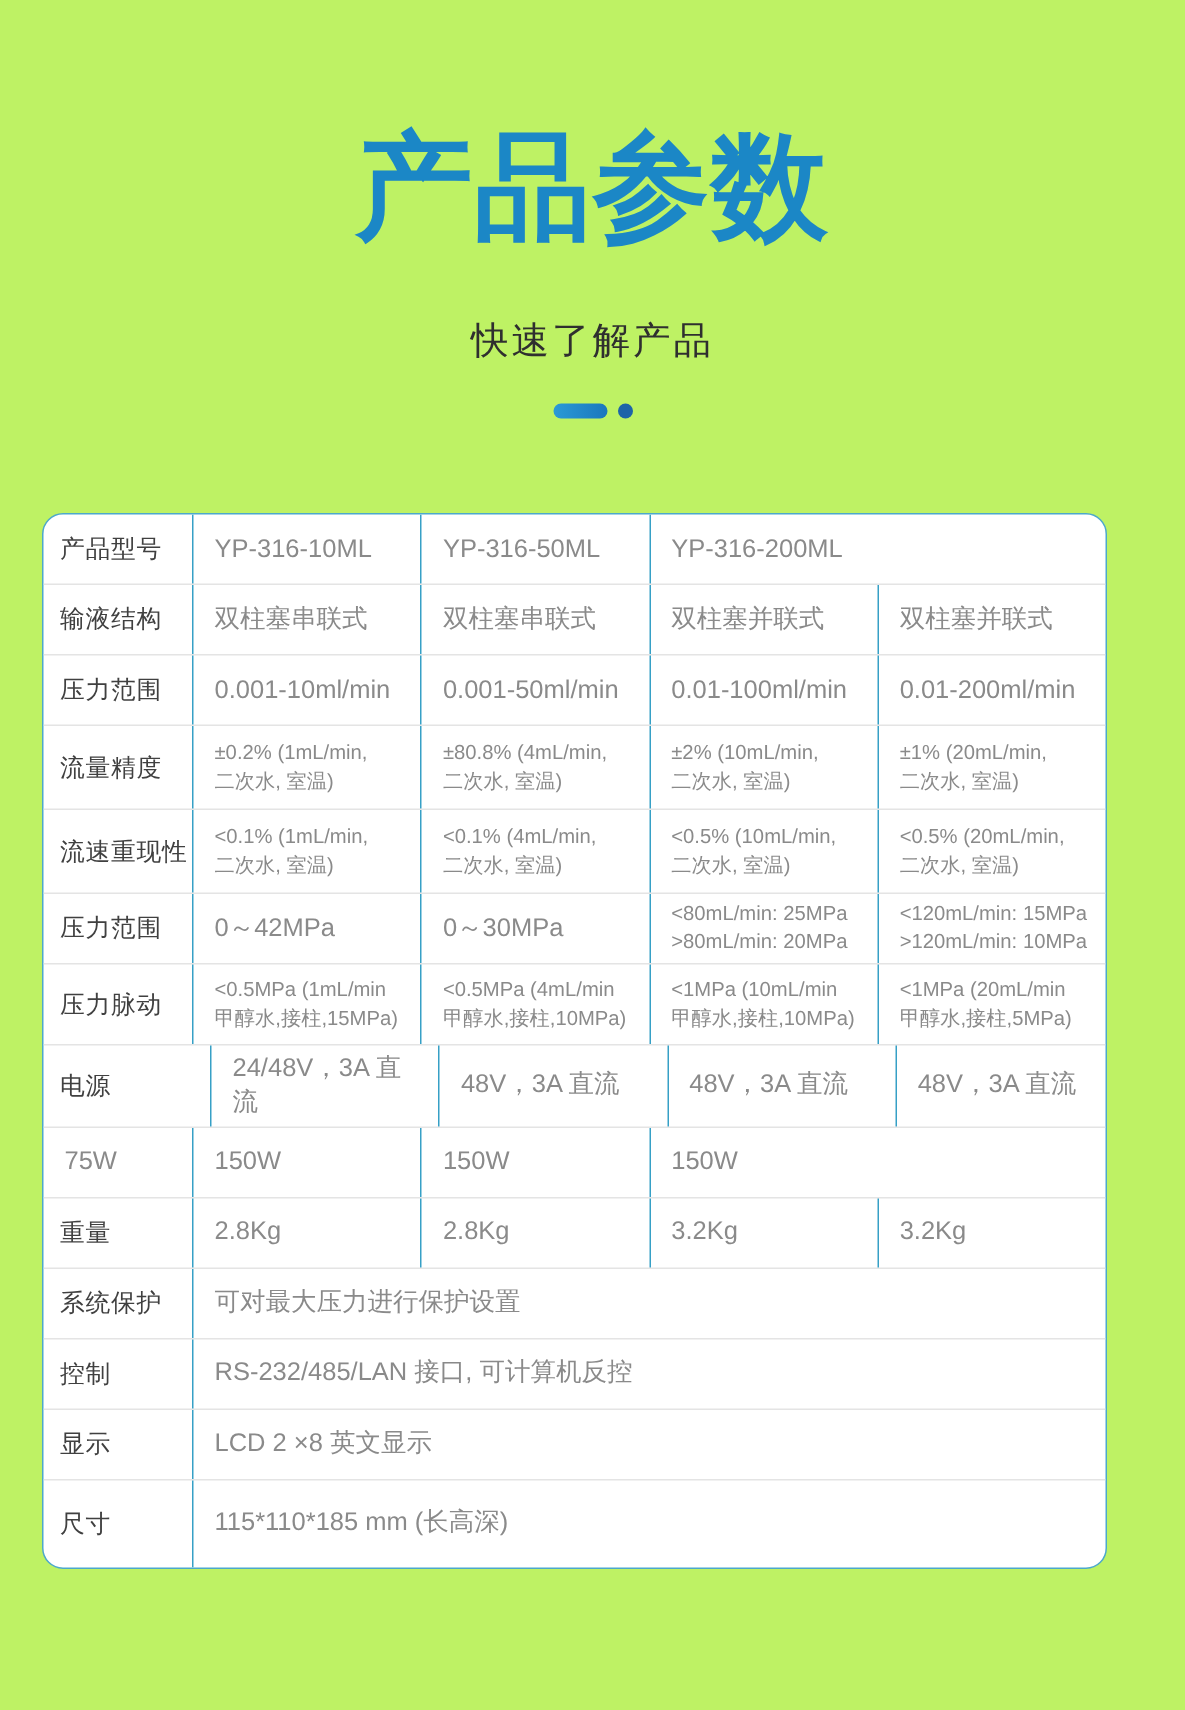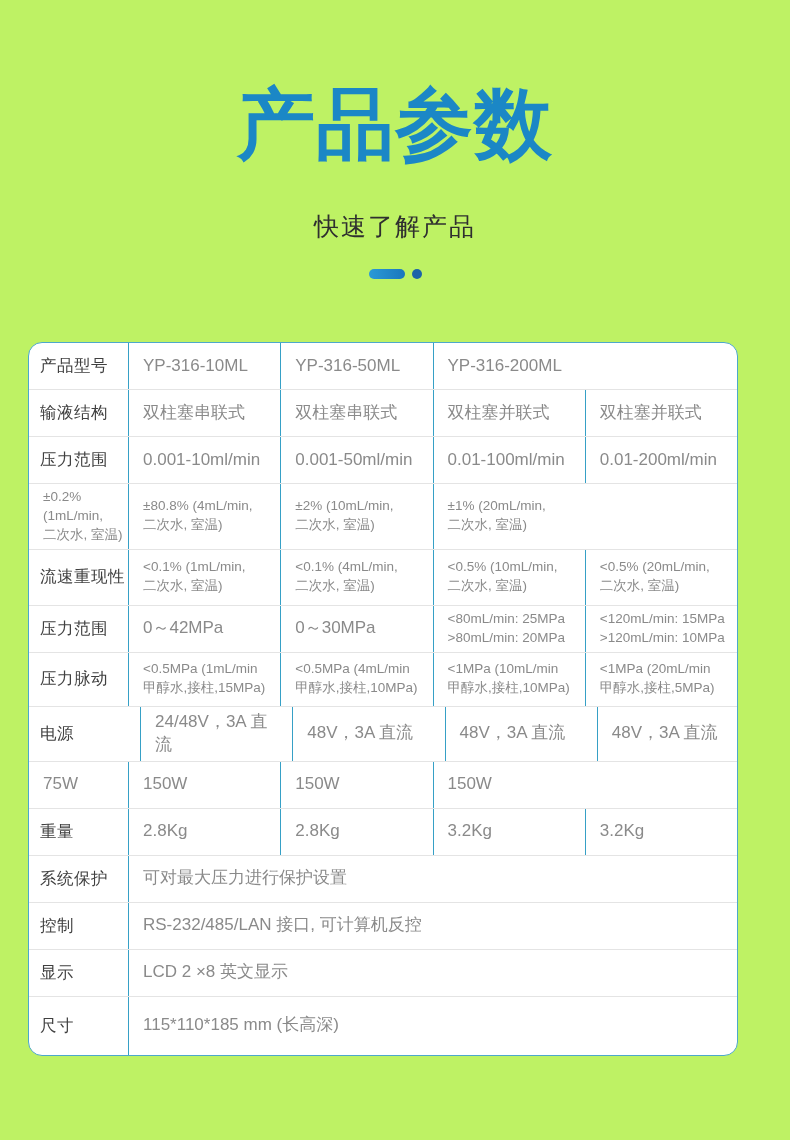--- a/index.html
+++ b/index.html
@@ -97,20 +97,21 @@
 
     <div class="t-row">
       <div class="cell label">压力范围</div>
       <div class="cell val">0.001-10ml/min</div>
       <div class="cell val">0.001-50ml/min</div>
       <div class="cell val">0.01-100ml/min</div>
       <div class="cell val">0.01-200ml/min</div>
     </div>
 
     <div class="t-row tall">
+      <div class="cell label">流量精度</div>
       <div class="cell val sm">±0.2% (1mL/min,
 二次水, 室温)</div>
       <div class="cell val sm">±80.8% (4mL/min,
 二次水, 室温)</div>
       <div class="cell val sm">±2% (10mL/min,
 二次水, 室温)</div>
       <div class="cell val sm">±1% (20mL/min,
 二次水, 室温)</div>
     </div>
 

